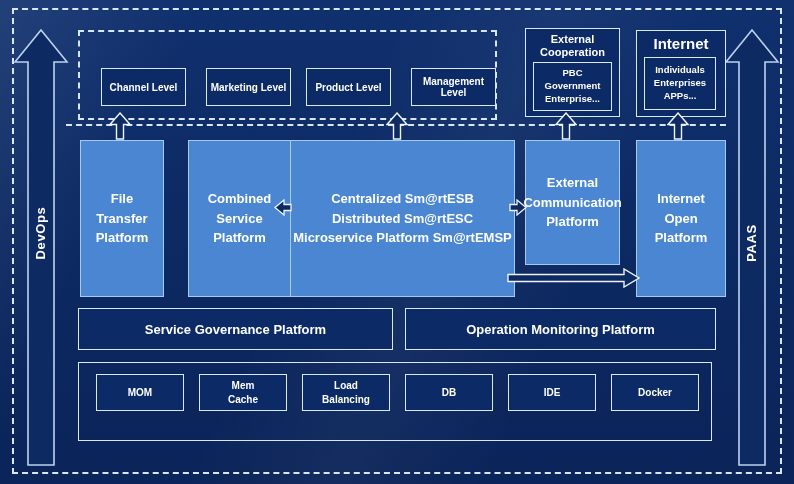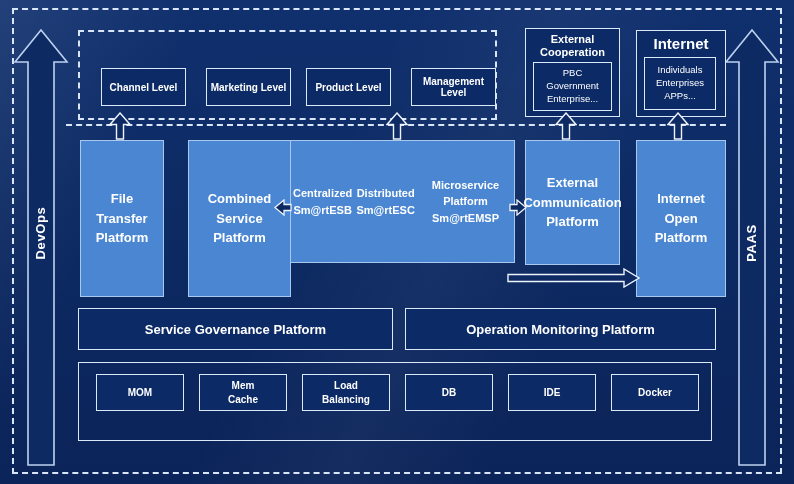--- a/index.html
+++ b/index.html
@@ -27,21 +27,21 @@
   .plat { font-size:13px; font-weight:600; line-height:1.5; }
   .fit { width:min-content; margin:0 auto; }
   .gov { font-size:13px; font-weight:700; }
   .tech { font-size:10px; font-weight:700; line-height:1.35; }
   .v-label {
     position:absolute; width:110px; height:18px; text-align:center;
     font-size:13px; font-weight:700; letter-spacing:0.6px;
     transform:rotate(-90deg); line-height:18px;
   }
   .grp-title { font-size:11px; font-weight:700; line-height:1.2; padding-top:4px; text-align:center; }
-  .members { font-size:9.5px; font-weight:400; line-height:1.35; }
+  .members { font-size:9.5px; font-weight:700; line-height:1.35; }
   svg { display:block; }
 </style>
 </head>
 <body>
 
 <div class="stage">
 
   <div class="abs dashed" style="left:12px; top:8px; width:770px; height:466px;"></div>
 
   <div class="abs hline" style="left:66px; top:124px; width:660px;"></div>
@@ -96,21 +96,21 @@
   <svg class="abs" style="left:667px; top:112px;" width="22" height="28" viewBox="0 0 22 28">
     <polygon points="11,1 21,12.5 14.5,12.5 14.5,27 7.5,27 7.5,12.5 1,12.5" fill="#0d2a63" stroke="#eef4fc" stroke-width="1.4"></polygon>
   </svg>
 
   <div class="light-box plat" style="left:80px; top:140px; width:84px; height:157px;">
     <span class="fit">File Transfer Platform</span>
   </div>
   <div class="light-box plat" style="left:188px; top:140px; width:103px; height:157px;">
     <span class="fit">Combined Service Platform</span>
   </div>
-  <div class="light-box plat" style="left:290px; top:140px; width:225px; height:123px; flex-direction:row; font-size:11px;">
+  <div class="light-box plat" style="left:290px; top:140px; width:225px; height:157px; flex-direction:column; font-size:13px;">
     <div>Centralized Sm@rtESB</div>
     <div>Distributed Sm@rtESC</div>
     <div>Microservice Platform Sm@rtEMSP</div>
   </div>
   <div class="light-box plat" style="left:525px; top:140px; width:95px; height:125px;">
     <span class="fit">External Communication Platform</span>
   </div>
   <div class="light-box plat" style="left:636px; top:140px; width:90px; height:157px;">
     <span class="fit">Internet Open Platform</span>
   </div>

